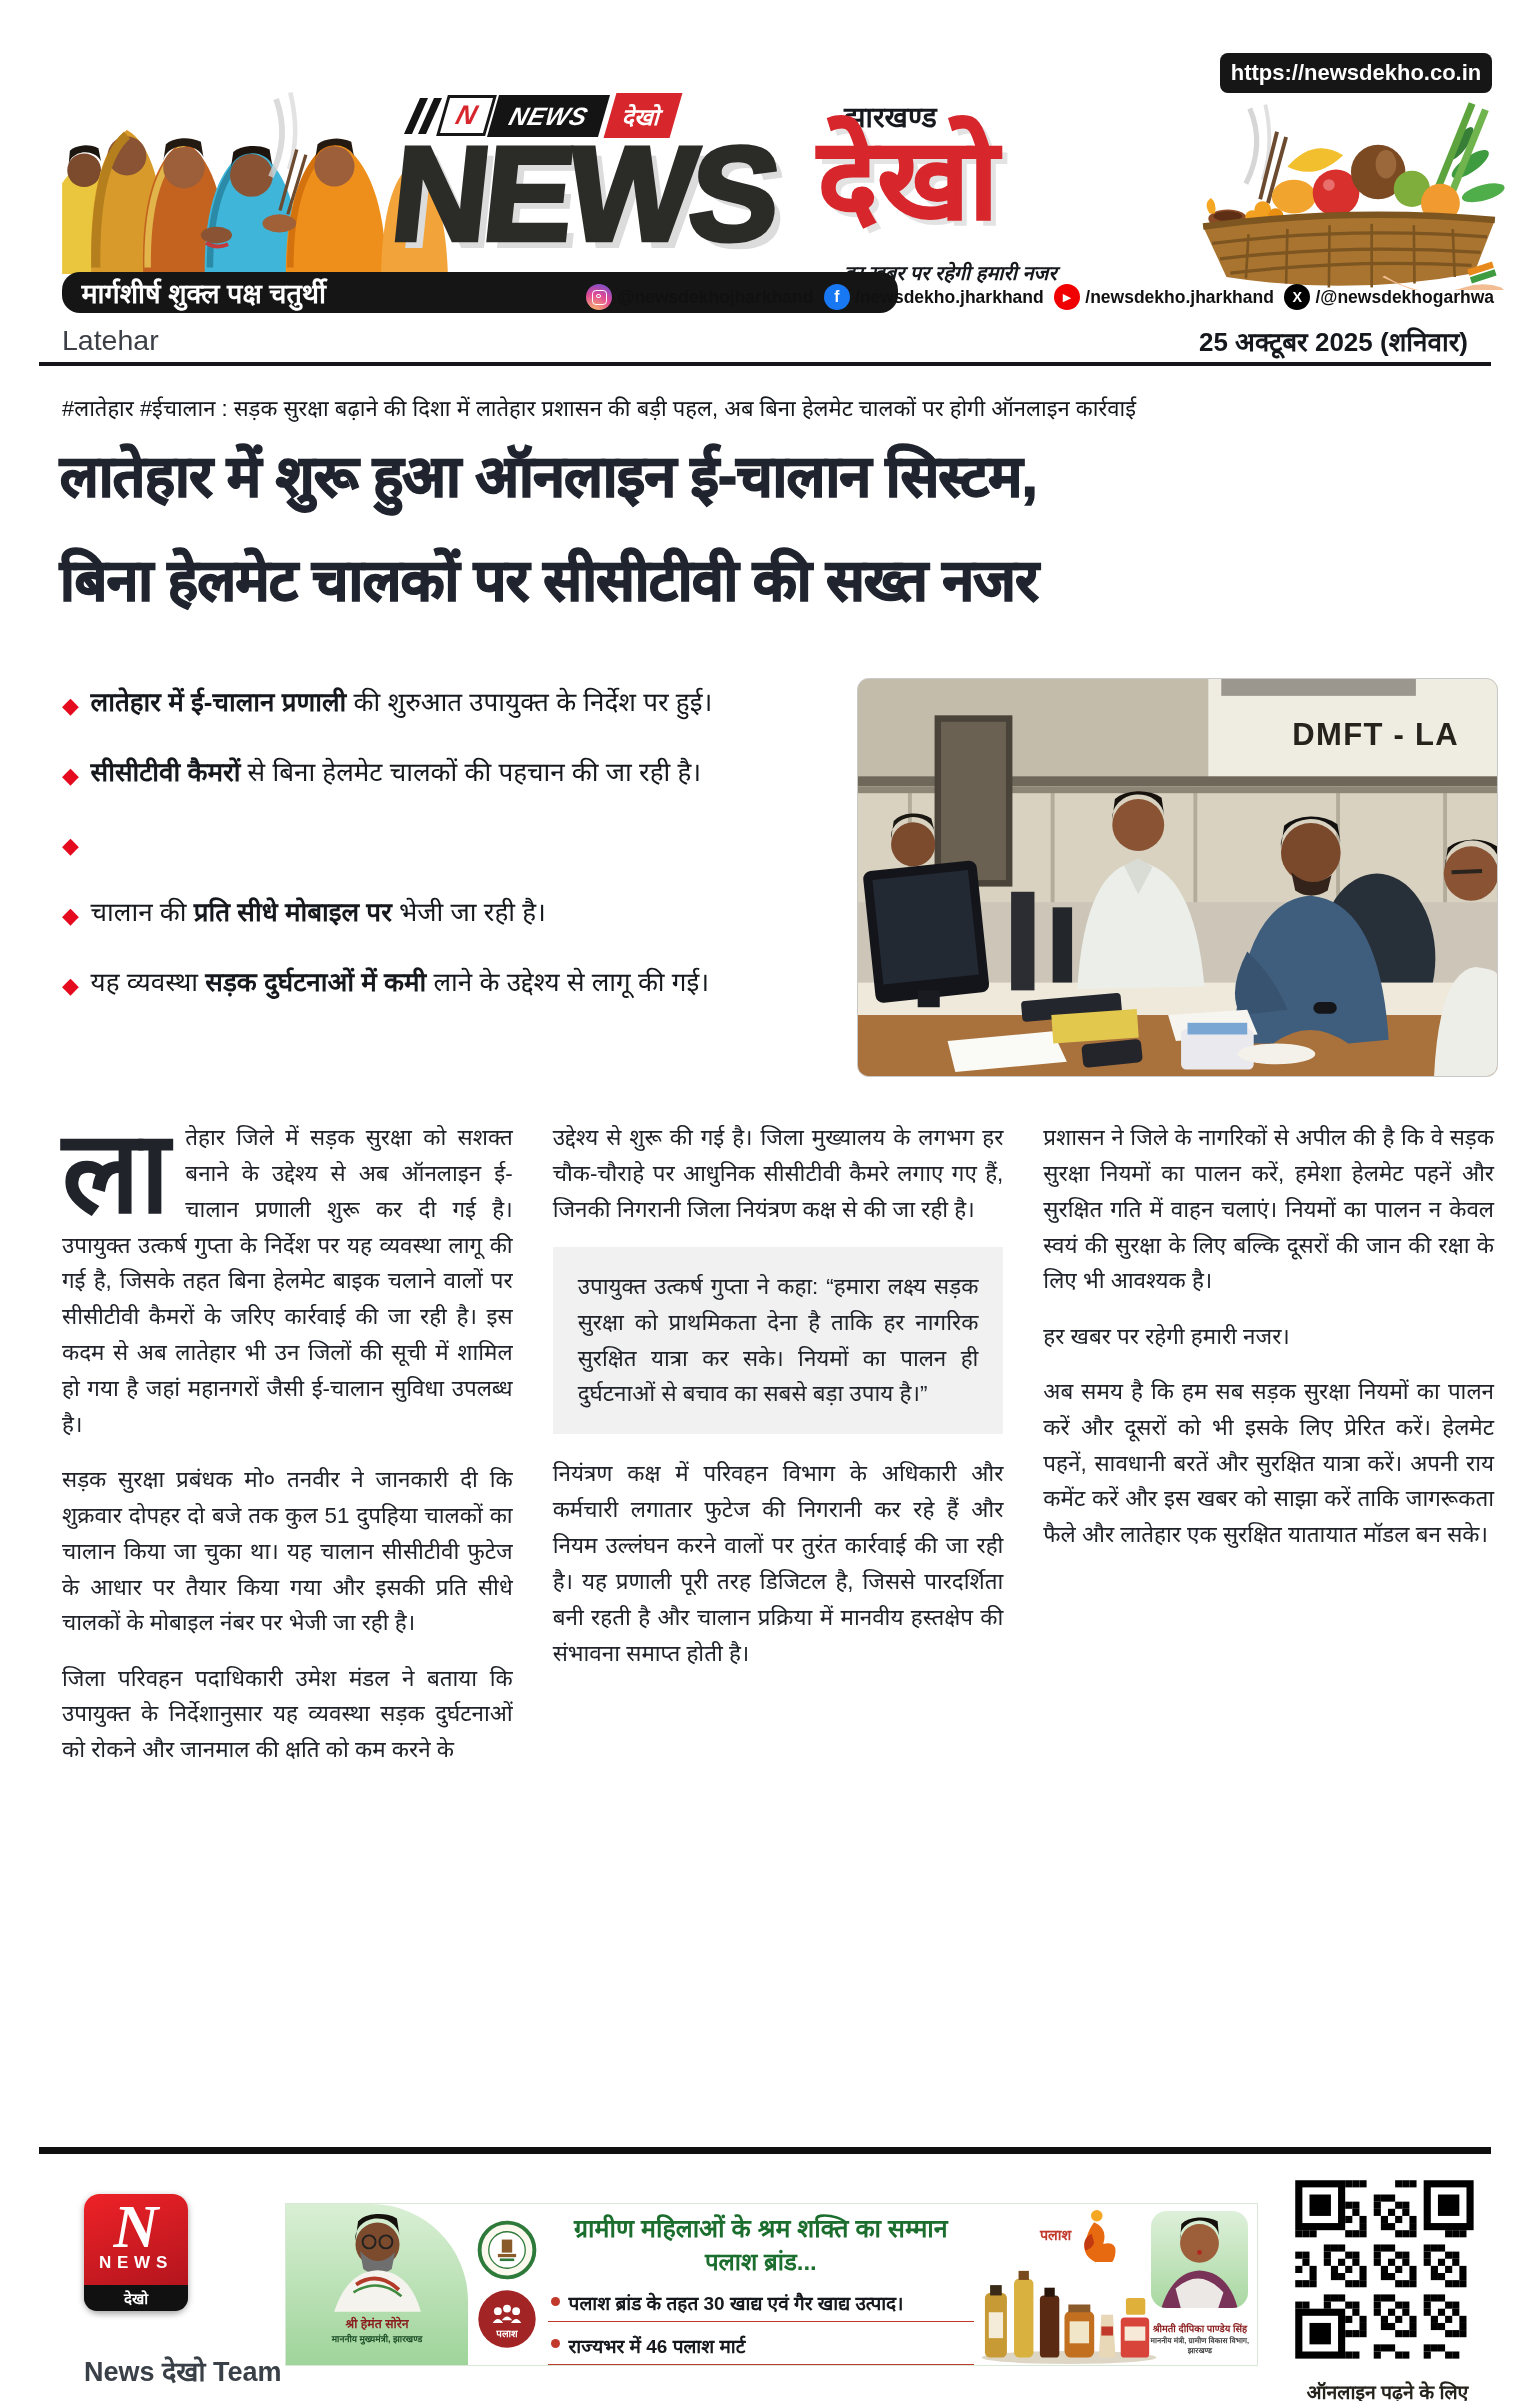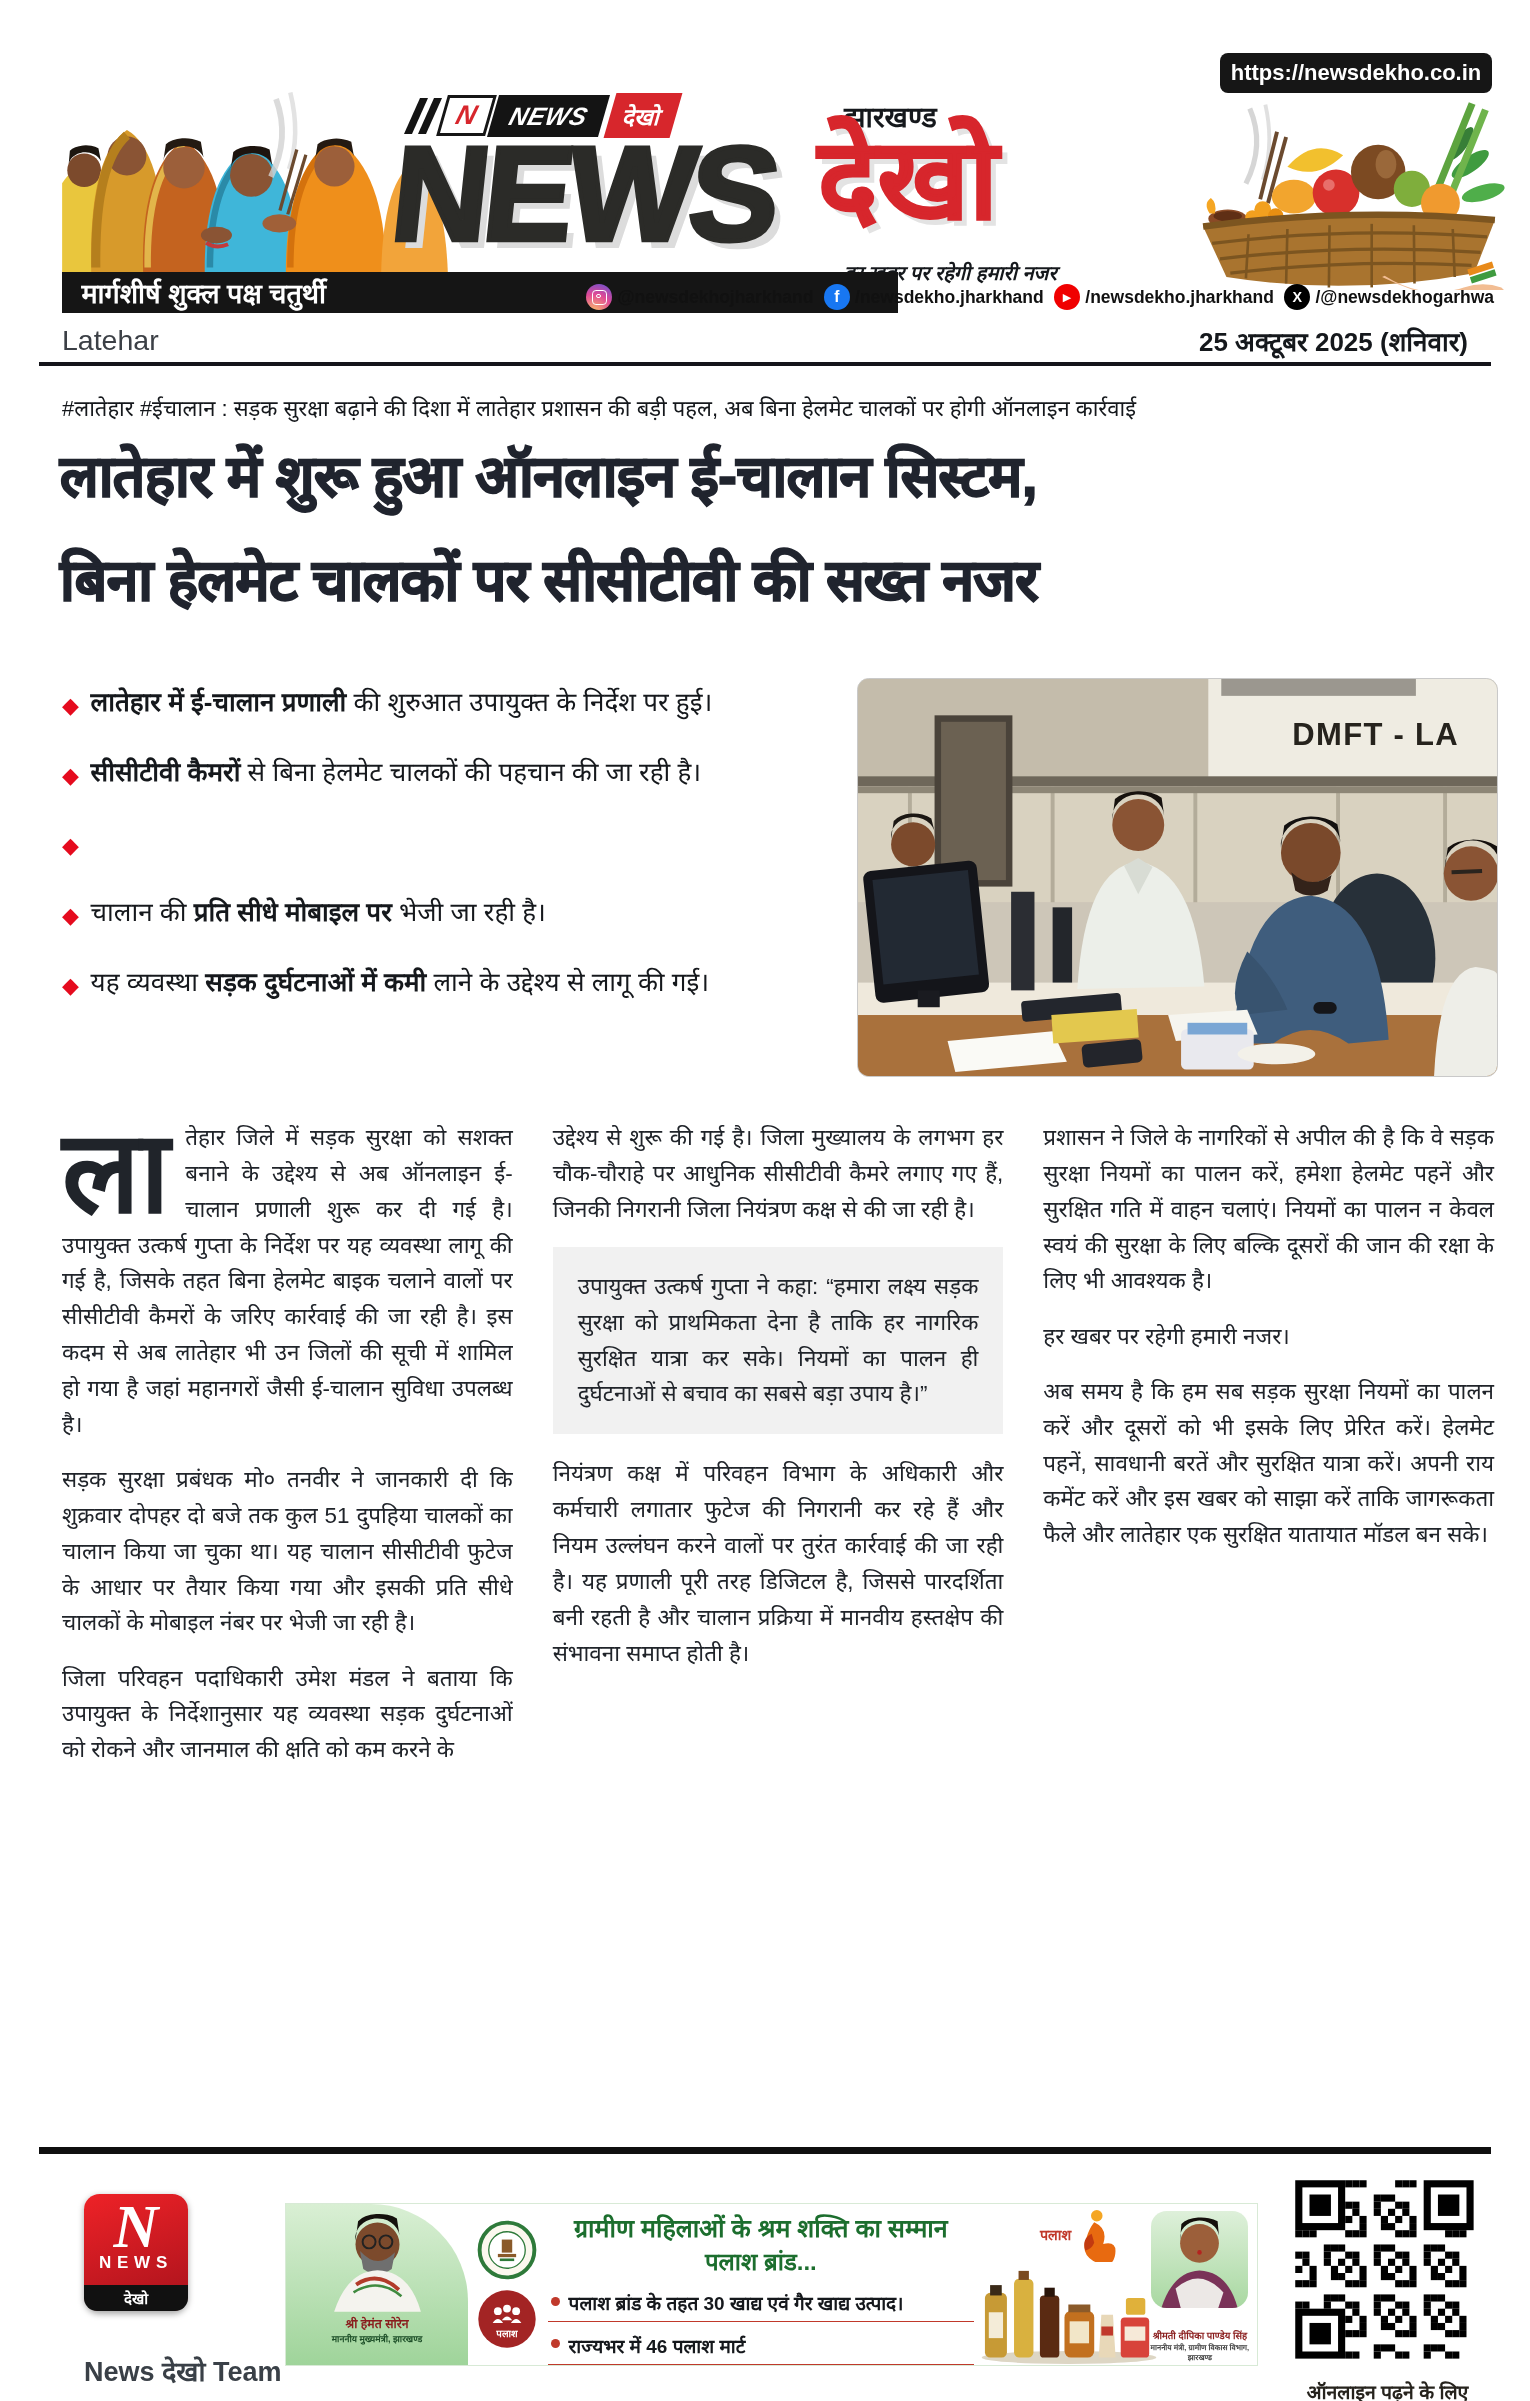--- a/index.html
+++ b/index.html
@@ -22,21 +22,21 @@
   .state{position:absolute;left:844px;top:97px;font-size:28.5px;font-weight:bold;color:#15181c;}
   .big-dekho{position:absolute;left:818px;top:124px;font-size:112px;line-height:1;font-weight:bold;
            color:#d7262c;-webkit-text-stroke:1.9px #d7262c;text-shadow:5.8px 5.8px 0 #e3e3e3;}
   .tagline{position:absolute;left:844px;top:259px;font-size:20px;font-weight:bold;font-style:italic;color:#15181c;}
   .url-pill{position:absolute;left:1220px;top:53px;width:272px;height:40px;background:#161616;color:#fff;
            border-radius:8px;display:flex;align-items:center;justify-content:center;
            font-size:22px;font-weight:bold;}
   .basket{position:absolute;left:1190px;top:89px;width:318px;height:201px;}
   .caption-bar{position:absolute;left:62px;top:272px;width:836px;height:41px;background:#151515;color:#fff;
            display:flex;align-items:center;padding-left:19.4px;box-sizing:border-box;
-           font-size:27px;font-weight:bold;}
+           font-size:27px;font-weight:bold;border-radius:18px;}
   .socials{position:absolute;right:36px;top:280px;height:34px;display:flex;align-items:center;gap:10.4px;
            font-size:17.5px;font-weight:bold;color:#111;}
   .social{display:flex;align-items:center;gap:5.2px;}
   .ic{width:26px;height:26px;border-radius:50%;display:inline-flex;align-items:center;justify-content:center;
       color:#fff;font-weight:bold;font-size:15.6px;flex:none;}
   .instagram-icon{background:radial-gradient(circle at 30% 110%,#fdc468 0%,#df4996 55%,#5b51d8 100%);}
   .facebook-icon{background:#1877f2;}
   .youtube-icon{background:#f00000;font-size:11px;}
   .x-icon{background:#000;font-size:14.3px;}
   .cam{width:13px;height:13px;border:1.9px solid #fff;border-radius:3.9px;position:relative;}
@@ -93,21 +93,21 @@
   .ad-points{margin-top:9px;}
   .ad-point{position:relative;padding:3.9px 0 5.2px 21px;border-bottom:1.9px solid #c0392b;margin-bottom:6.5px;
             font-size:19px;font-weight:bold;color:#15181c;}
   .ad-point::before{content:"";position:absolute;left:3.9px;top:10.4px;width:9px;height:9px;border-radius:50%;background:#c0392b;}
   .ad-right{width:279px;flex:none;position:relative;}
   .palash-wrap{position:absolute;top:3.9px;left:62px;display:flex;align-items:flex-start;gap:3.9px;}
   .palash-txt{font-size:14.3px;font-weight:bold;color:#c0392b;margin-top:17px;}
   .minister{position:absolute;right:2.6px;top:6.5px;width:109px;text-align:center;}
   .minister-panel{width:97px;height:97px;margin:0 auto;background:linear-gradient(180deg,#def0da,#a8d8a1);
             border-radius:15.6px;overflow:hidden;}
-  .min-name{font-size:9.7px;font-weight:bold;color:#8a1d1d;margin-top:21px;}
+  .min-name{font-size:9.7px;font-weight:bold;color:#8a1d1d;margin-top:14px;}
   .min-title{font-size:7.5px;color:#444;font-weight:bold;}
   .products{position:absolute;left:0;bottom:1.3px;}
   
   .f-qr{width:207px;flex:none;display:flex;flex-direction:column;align-items:center;margin-top:-17px;}
   .qr-box{width:192px;height:192px;background:#fff;}
   .qr-cap{font-size:19.4px;font-weight:bold;color:#26231d;text-align:center;line-height:1.45;margin-top:9px;}
 </style>
 </head>
 <body>
 

